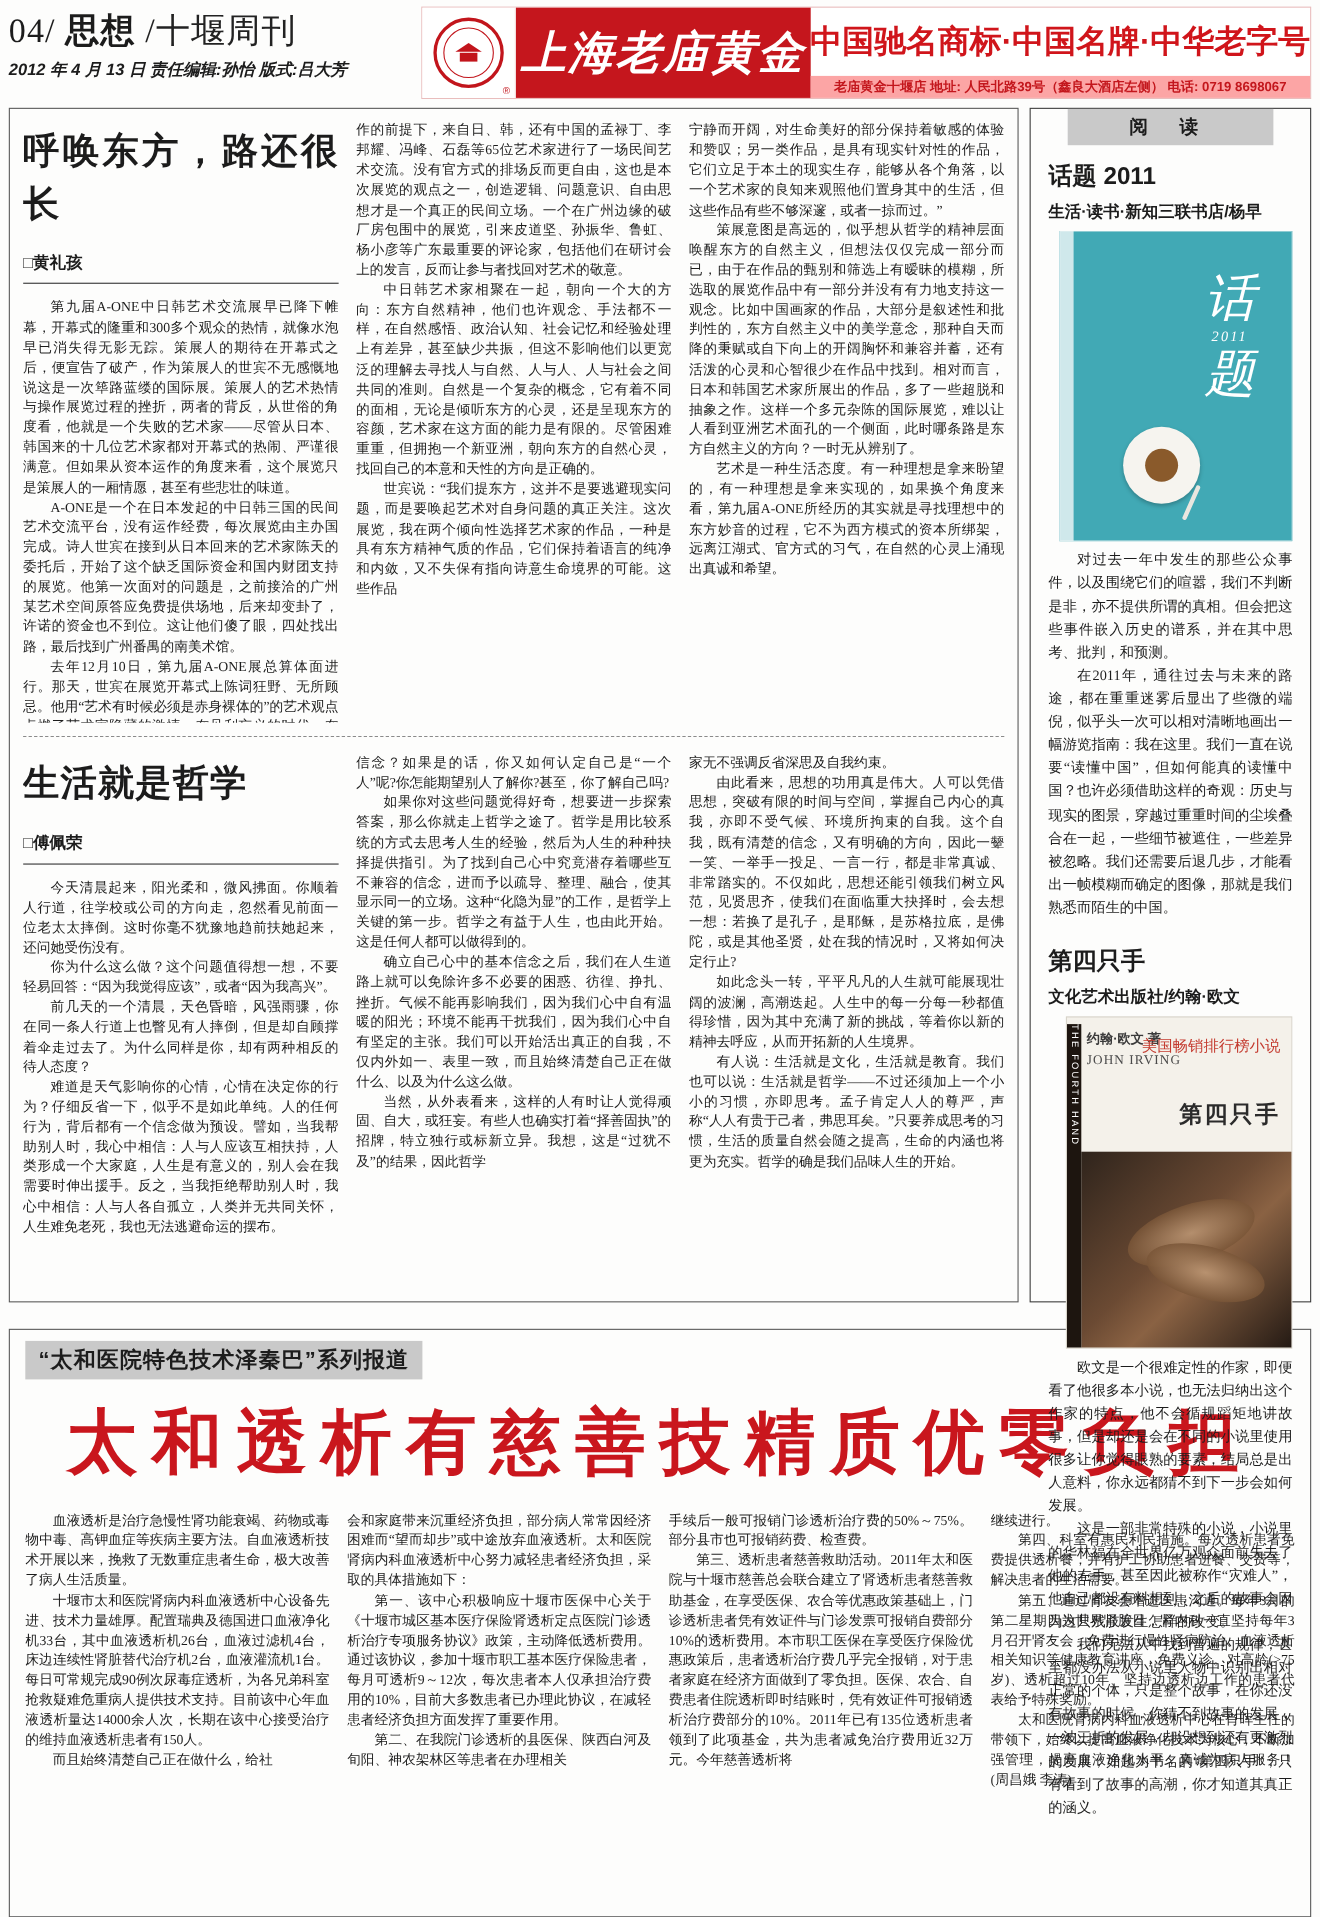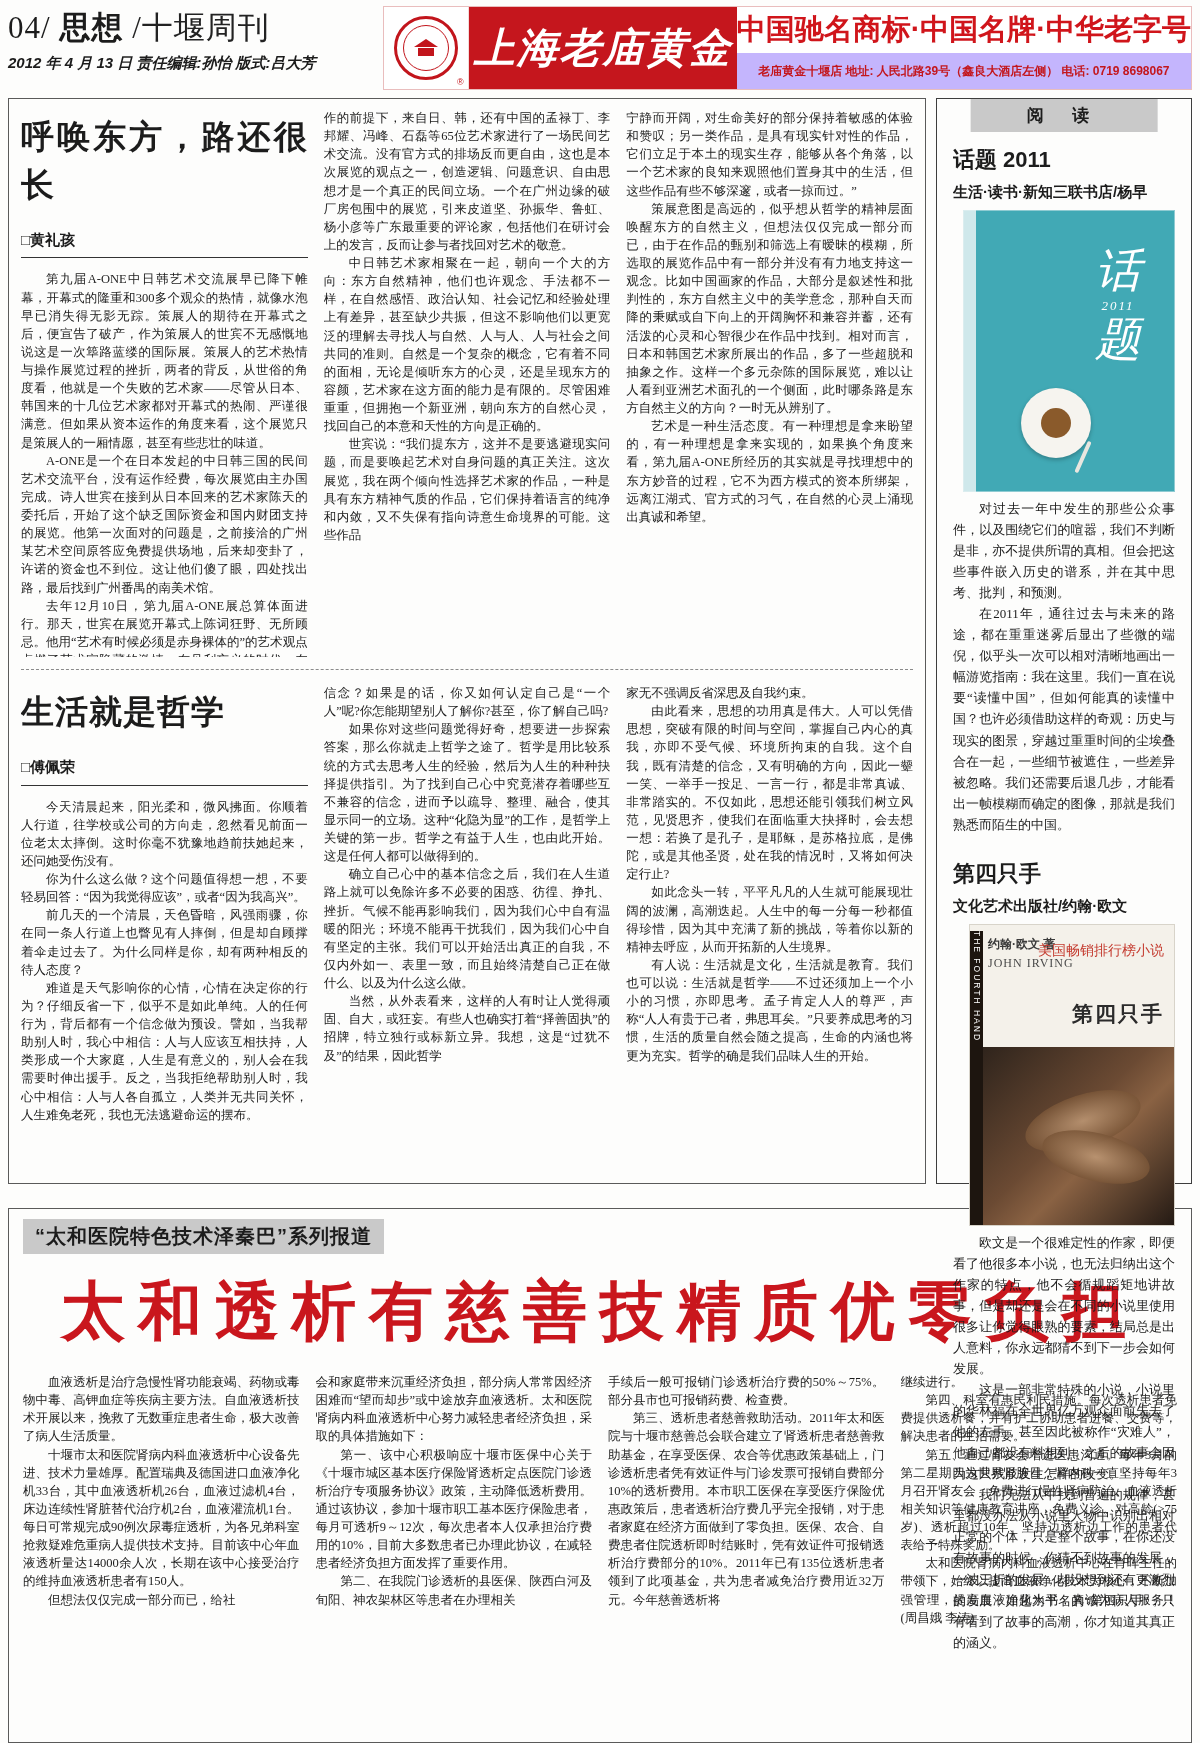--- a/index.html
+++ b/index.html
@@ -22,21 +22,21 @@
   .ad-logo .inner-ring{width:44px;height:44px;border:1px solid #c2151c;border-radius:50%;display:flex;align-items:center;justify-content:center;}
   .pavilion{position:relative;width:24px;height:18px;}
   .pavilion .roof{width:0;height:0;border-left:12px solid transparent;border-right:12px solid transparent;border-bottom:8px solid #c2151c;}
   .pavilion .bodyp{width:16px;height:8px;margin:1px auto 0;background:#c2151c;}
   .reg-mark{position:absolute;right:4px;bottom:2px;font-size:9px;color:#c2151c;font-family:"Liberation Sans",sans-serif;}
   .ad-brand{width:268px;background:#c5161d;color:#fff;display:flex;align-items:center;justify-content:center;
             font-size:41px;font-weight:bold;font-style:italic;letter-spacing:2px;white-space:nowrap;}
   .ad-right{flex:1;display:flex;flex-direction:column;min-width:0;}
   .ad-slogan{flex:1;display:flex;align-items:center;justify-content:center;color:#d0151b;
              font-family:"Liberation Sans",sans-serif;font-weight:900;font-size:29px;white-space:nowrap;letter-spacing:0;}
-  .ad-store{height:36px;background:#c4b5fd;color:#c3171d;font-weight:bold;font-size:12px;
+  .ad-store{height:20px;background:#fca5a5;color:#c3171d;font-weight:bold;font-size:12px;
             font-family:"Liberation Sans",sans-serif;display:flex;align-items:center;justify-content:center;white-space:nowrap;}
 
   
   .main{display:flex;gap:10px;height:1086px;}
   .left-box{width:964px;box-sizing:border-box;border:1px solid #5a5a5a;padding:10px 12px;background:#fdfdfc;}
   .art-cols{display:flex;gap:16px;}
   .col{flex:1;overflow:hidden;font-size:12.5px;line-height:1.45;text-align:justify;}
   .col p{margin:0;text-indent:2em;}
   .cont p:first-child{text-indent:0;}
   .art1 .col{height:548px;}
@@ -243,21 +243,21 @@
     </div>
   </div>
 
   <div class="feature">
     <div class="kicker">“太和医院特色技术泽秦巴”系列报道</div>
     <div class="headline">太和透析有慈善技精质优零负担</div>
     <div class="f-cols">
       <div class="col">
           <p>血液透析是治疗急慢性肾功能衰竭、药物或毒物中毒、高钾血症等疾病主要方法。自血液透析技术开展以来，挽救了无数重症患者生命，极大改善了病人生活质量。</p>
           <p>十堰市太和医院肾病内科血液透析中心设备先进、技术力量雄厚。配置瑞典及德国进口血液净化机33台，其中血液透析机26台，血液过滤机4台，床边连续性肾脏替代治疗机2台，血液灌流机1台。每日可常规完成90例次尿毒症透析，为各兄弟科室抢救疑难危重病人提供技术支持。目前该中心年血液透析量达14000余人次，长期在该中心接受治疗的维持血液透析患者有150人。</p>
-          <p>但想法仅仅完成一部分而已，给社</p>
+          <p>而且始终清楚自己正在做什么，给社</p>
         </div>
       <div class="col cont">
           <p>会和家庭带来沉重经济负担，部分病人常常因经济困难而“望而却步”或中途放弃血液透析。太和医院肾病内科血液透析中心努力减轻患者经济负担，采取的具体措施如下：</p>
           <p>第一、该中心积极响应十堰市医保中心关于《十堰市城区基本医疗保险肾透析定点医院门诊透析治疗专项服务协议》政策，主动降低透析费用。通过该协议，参加十堰市职工基本医疗保险患者，每月可透析9～12次，每次患者本人仅承担治疗费用的10%，目前大多数患者已办理此协议，在减轻患者经济负担方面发挥了重要作用。</p>
           <p>第二、在我院门诊透析的县医保、陕西白河及旬阳、神农架林区等患者在办理相关</p>
         </div>
       <div class="col cont">
           <p>手续后一般可报销门诊透析治疗费的50%～75%。部分县市也可报销药费、检查费。</p>
           <p>第三、透析患者慈善救助活动。2011年太和医院与十堰市慈善总会联合建立了肾透析患者慈善救助基金，在享受医保、农合等优惠政策基础上，门诊透析患者凭有效证件与门诊发票可报销自费部分10%的透析费用。本市职工医保在享受医疗保险优惠政策后，患者透析治疗费几乎完全报销，对于患者家庭在经济方面做到了零负担。医保、农合、自费患者住院透析即时结账时，凭有效证件可报销透析治疗费部分的10%。2011年已有135位透析患者领到了此项基金，共为患者减免治疗费用近32万元。今年慈善透析将</p>
         </div>

